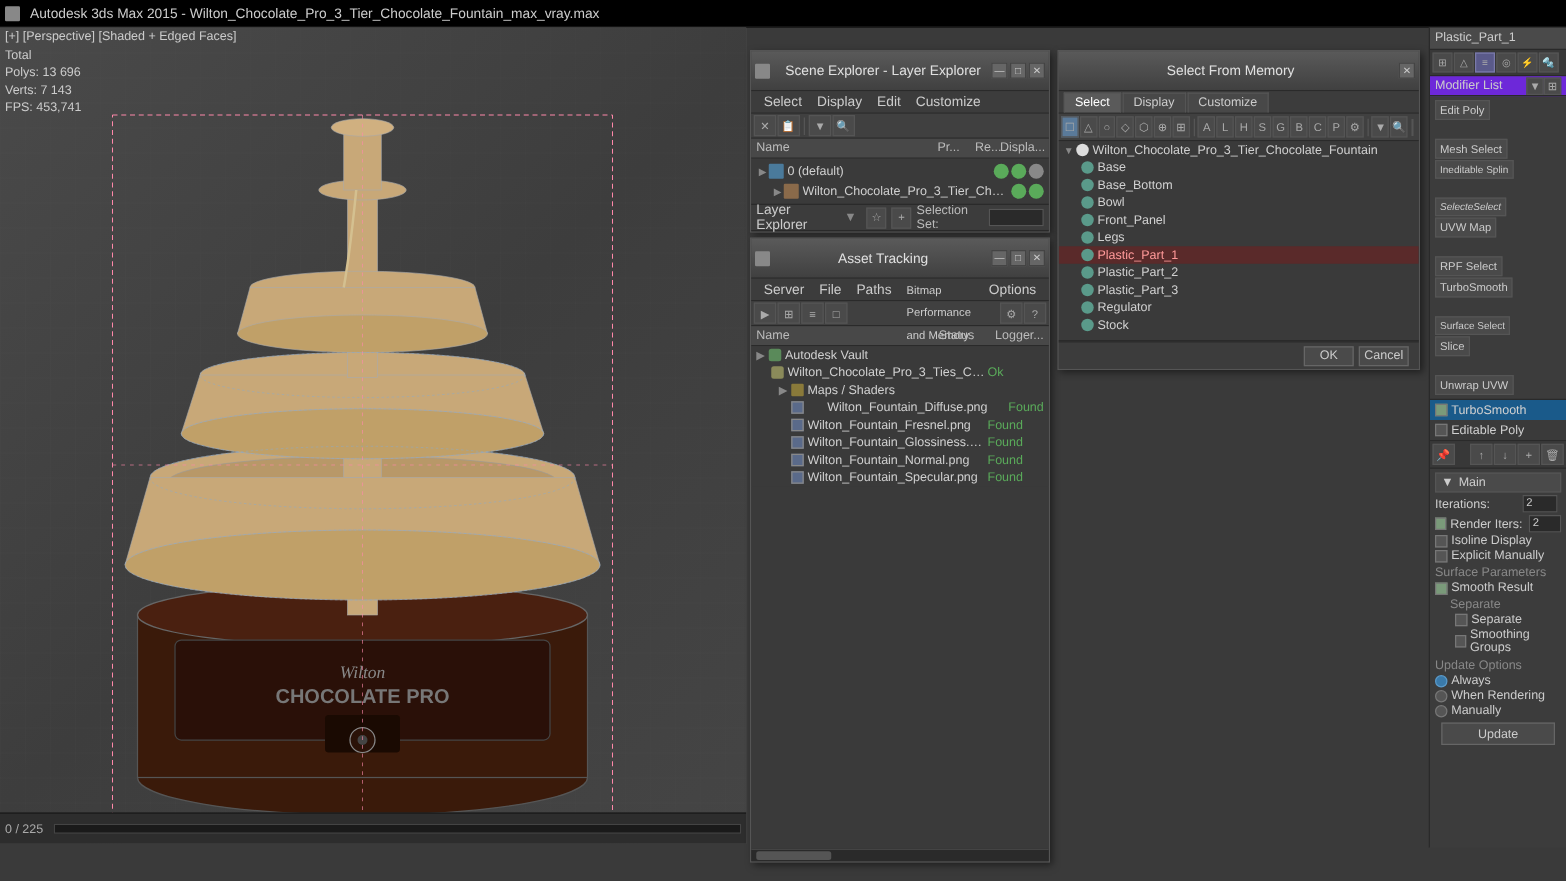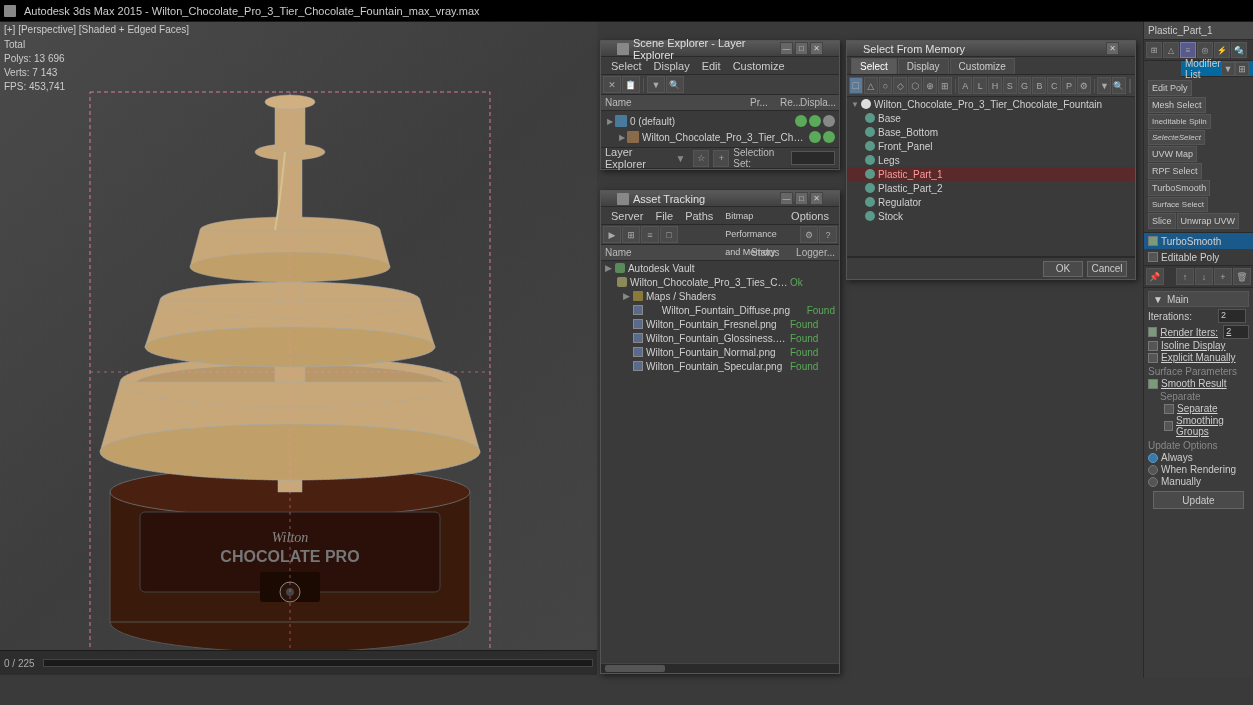--- a/index.html
+++ b/index.html
@@ -89,27 +89,28 @@
     
     .scene-explorer {
       position: absolute;
       left: 600px; top: 40px;
       width: 240px;
       background: #3c3c3c;
       border: 1px solid #555;
       box-shadow: 2px 2px 6px rgba(0,0,0,0.5);
     }
     .panel-titlebar {
-      height: 16px;
+      height: 32px;
       background: linear-gradient(to bottom, #5a5a5a, #404040);
       display: flex;
       align-items: center;
-      padding: 0 16px;
+      padding: 0 3px;
       cursor: move;
       border-bottom: 1px solid #2a2a2a;
+      text-align: center;
     }
     .panel-titlebar-icon {
       width: 12px; height: 12px;
       background: #888;
       border-radius: 1px;
       margin-right: 4px;
     }
     .panel-titlebar-title {
       flex: 1;
       font-size: 11px;
@@ -316,21 +317,21 @@
       font-size: 10px;
       color: #ccc;
       border-bottom: 1px solid #2a2a2a;
     }
     .mod-section {
       padding: 3px 4px;
       border-bottom: 1px solid #2a2a2a;
     }
     .mod-btn-row {
       display: flex;
-      gap: 1px;
+      gap: 15px;
       flex-wrap: wrap;
     }
     .mod-btn {
       padding: 2px 3px;
       background: #4a4a4a;
       border: 1px solid #555;
       font-size: 9px;
       color: #ccc;
       cursor: pointer;
       white-space: nowrap;
@@ -386,21 +387,20 @@
       background: #2a2a2a;
       border: 1px solid #555;
       color: #ccc;
       font-size: 9px;
       padding: 0 2px;
     }
     .turbo-checkbox-row {
       display: flex;
       align-items: center;
       margin-bottom: 1px;
-      text-decoration: underline;
     }
     .small-cb {
       width: 10px; height: 10px;
       background: #555;
       border: 1px solid #777;
       margin-right: 3px;
     }
     .small-cb.checked { background: #7a9a7a; }
     .section-header {
       font-size: 10px;
@@ -872,34 +872,42 @@
     <div class="sfs-row" style="padding-left:18px;">
       <div class="sfs-icon teal"></div>
       <span class="sfs-label">Base</span>
     </div>
     <div class="sfs-row" style="padding-left:18px;">
       <div class="sfs-icon teal"></div>
       <span class="sfs-label">Base_Bottom</span>
     </div>
     <div class="sfs-row" style="padding-left:18px;">
       <div class="sfs-icon teal"></div>
+      <span class="sfs-label">Bowl</span>
+    </div>
+    <div class="sfs-row" style="padding-left:18px;">
+      <div class="sfs-icon teal"></div>
       <span class="sfs-label">Front_Panel</span>
     </div>
     <div class="sfs-row" style="padding-left:18px;">
       <div class="sfs-icon teal"></div>
       <span class="sfs-label">Legs</span>
     </div>
 
     <div class="sfs-row plastic-highlight" style="padding-left:18px;">
       <div class="sfs-icon teal"></div>
       <span class="sfs-label plastic-part-1">Plastic_Part_1</span>
     </div>
     <div class="sfs-row" style="padding-left:18px;">
       <div class="sfs-icon teal"></div>
       <span class="sfs-label">Plastic_Part_2</span>
+    </div>
+    <div class="sfs-row" style="padding-left:18px;">
+      <div class="sfs-icon teal"></div>
+      <span class="sfs-label">Plastic_Part_3</span>
     </div>
     <div class="sfs-row" style="padding-left:18px;">
       <div class="sfs-icon teal"></div>
       <span class="sfs-label">Regulator</span>
     </div>
     <div class="sfs-row" style="padding-left:18px;">
       <div class="sfs-icon teal"></div>
       <span class="sfs-label">Stock</span>
     </div>
   </div>
@@ -917,21 +925,21 @@
 
   <div class="mod-tab-icons">
     <div class="mod-tab-icon">⊞</div>
     <div class="mod-tab-icon">△</div>
     <div class="mod-tab-icon active">≡</div>
     <div class="mod-tab-icon">◎</div>
     <div class="mod-tab-icon">⚡</div>
     <div class="mod-tab-icon">🔩</div>
   </div>
 
-  <div style="height:16px;background:#0369a1;display:flex;align-items:center;padding:0 4px;border-bottom:1px solid #2a2a2a;margin-left:37px;">
+  <div style="height:16px;background:#6d28d9;display:flex;align-items:center;padding:0 4px;border-bottom:1px solid #2a2a2a;">
     <span style="font-size:10px;color:#ccc;flex:1;">Modifier List</span>
     <div class="tb-btn" style="width:14px;height:14px;">▼</div>
     <div class="tb-btn" style="width:14px;height:14px;">⊞</div>
   </div>
 
   <div class="mod-section">
     <div class="mod-btn-row">
       <div class="mod-btn">Edit Poly</div>
       <div class="mod-btn">Mesh Select</div>
     </div>

